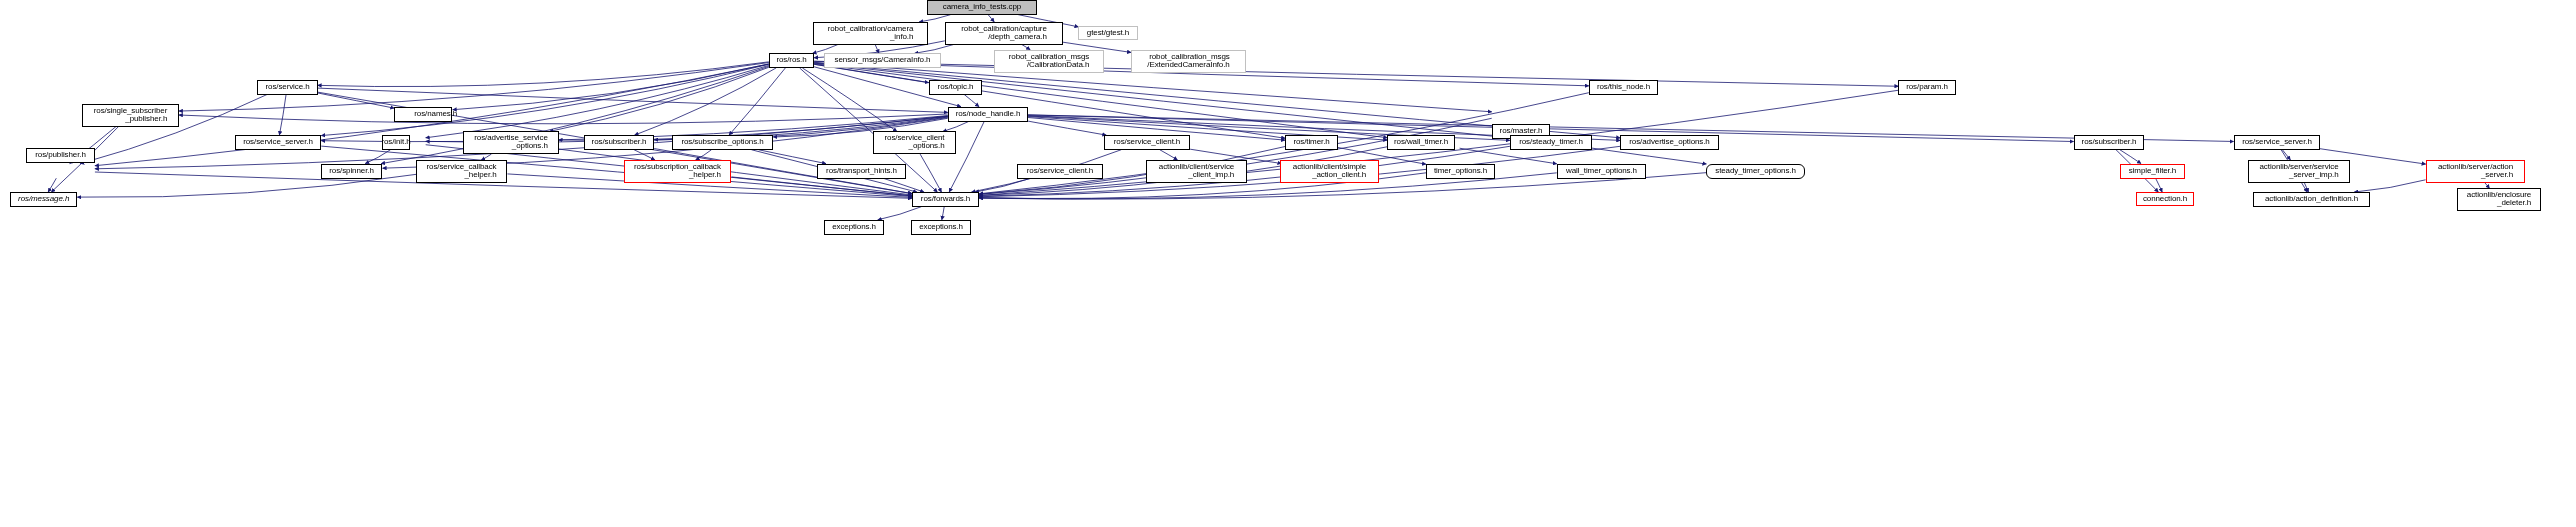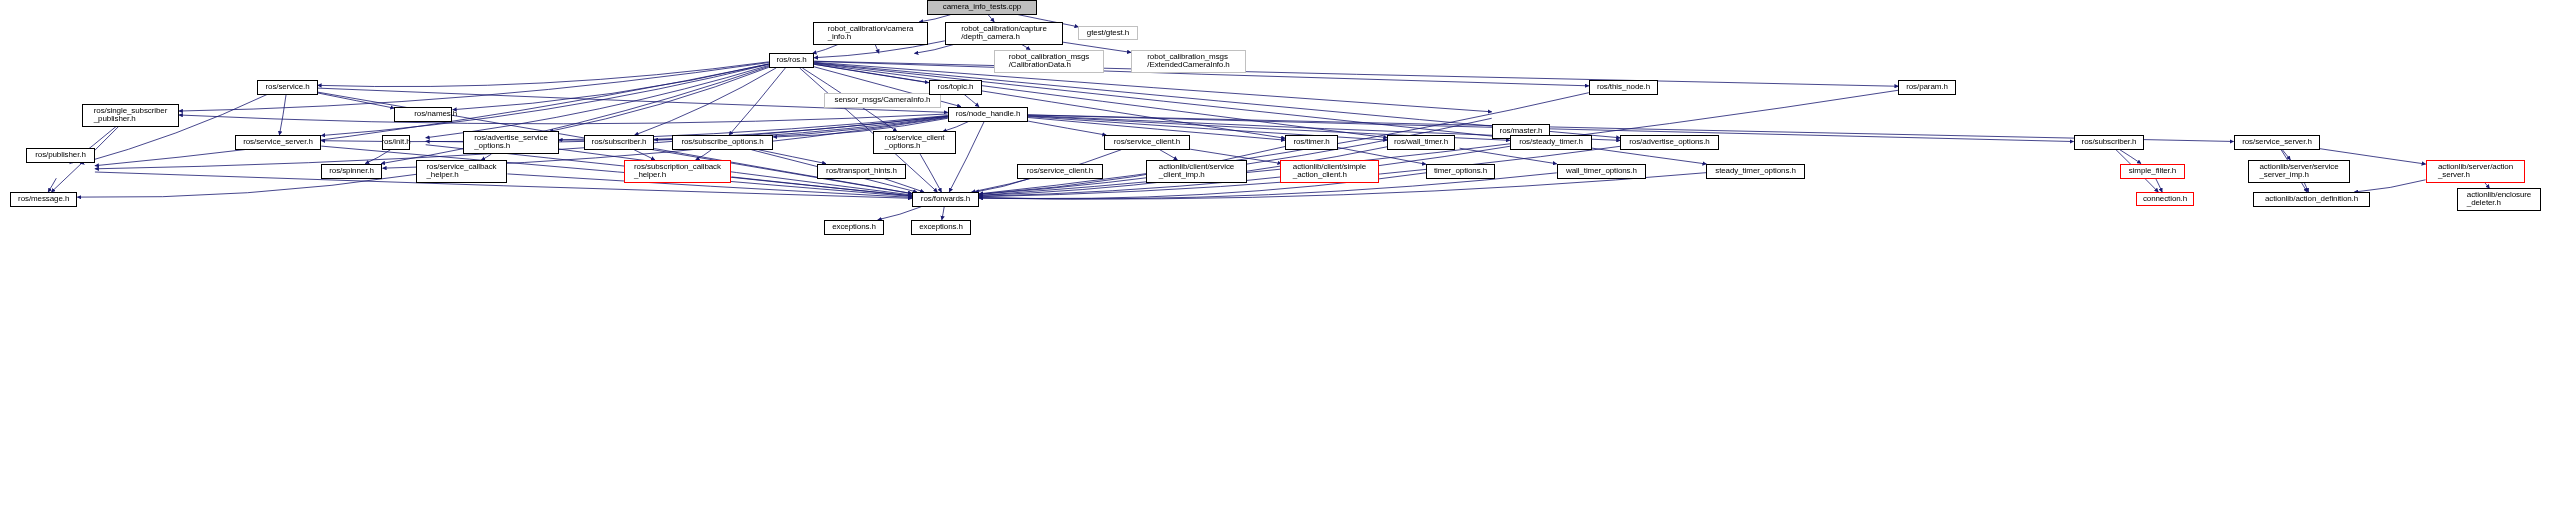--- a/index.html
+++ b/index.html
@@ -30,21 +30,21 @@
     top: 0;
     width: 2576px;
     height: 528px;
   }
   .node {
     position: absolute;
     box-sizing: border-box;
     display: flex;
     align-items: center;
     justify-content: center;
-    text-align: left;
+    text-align: right;
     background: #ffffff;
     border: 0.7px solid #000000;
     color: #000000;
     font-size: 8px;
     line-height: 8.4px;
     letter-spacing: -0.1px;
     white-space: pre;
     padding: 0 1.5px;
   }
   .node.root {
@@ -176,21 +176,21 @@
       </g>
   </svg>
   <div id="node-layer">
       <div class="node root" style="left: 927px; top: 0px; width: 110px; height: 14.6px;"><span class="node-label">camera_info_tests.cpp</span></div>
       <div class="node" style="left: 813px; top: 22px; width: 115px; height: 22.6px;"><span class="node-label">robot_calibration/camera
 _info.h</span></div>
       <div class="node" style="left: 945px; top: 22px; width: 118px; height: 22.6px;"><span class="node-label">robot_calibration/capture
 /depth_camera.h</span></div>
       <div class="node grey" style="left: 1078px; top: 25.6px; width: 60px; height: 14.6px;"><span class="node-label">gtest/gtest.h</span></div>
       <div class="node" style="left: 769px; top: 53px; width: 45px; height: 15px;"><span class="node-label">ros/ros.h</span></div>
-      <div class="node grey" style="left: 824px; top: 53px; width: 117px; height: 14.6px; margin-top: 40px;"><span class="node-label">sensor_msgs/CameraInfo.h</span></div>
+      <div class="node grey" style="left: 824px; top: 53px; width: 117px; height: 14.6px;"><span class="node-label">sensor_msgs/CameraInfo.h</span></div>
       <div class="node grey" style="left: 994px; top: 50px; width: 110px; height: 22.6px;"><span class="node-label">robot_calibration_msgs
 /CalibrationData.h</span></div>
       <div class="node grey" style="left: 1131px; top: 50px; width: 115px; height: 22.6px;"><span class="node-label">robot_calibration_msgs
 /ExtendedCameraInfo.h</span></div>
       <div class="node" style="left: 257px; top: 80px; width: 61px; height: 14.6px;"><span class="node-label">ros/service.h</span></div>
       <div class="node" style="left: 929px; top: 80px; width: 53px; height: 14.6px;"><span class="node-label">ros/topic.h</span></div>
       <div class="node" style="left: 1589px; top: 80px; width: 69px; height: 14.6px;"><span class="node-label">ros/this_node.h</span></div>
       <div class="node" style="left: 1898px; top: 80px; width: 58px; height: 14.6px;"><span class="node-label">ros/param.h</span></div>
       <div class="node" style="left: 82px; top: 104px; width: 97px; height: 22.6px;"><span class="node-label">ros/single_subscriber
 _publisher.h</span></div>
@@ -219,27 +219,27 @@
       <div class="node red" style="left: 624px; top: 160px; width: 107px; height: 22.6px;"><span class="node-label">ros/subscription_callback
 _helper.h</span></div>
       <div class="node" style="left: 817px; top: 164px; width: 89px; height: 14.6px;"><span class="node-label">ros/transport_hints.h</span></div>
       <div class="node" style="left: 1017px; top: 164px; width: 86px; height: 14.6px;"><span class="node-label">ros/service_client.h</span></div>
       <div class="node" style="left: 1146px; top: 160px; width: 101px; height: 22.6px;"><span class="node-label">actionlib/client/service
 _client_imp.h</span></div>
       <div class="node red" style="left: 1280px; top: 160px; width: 99px; height: 22.6px;"><span class="node-label">actionlib/client/simple
 _action_client.h</span></div>
       <div class="node" style="left: 1426px; top: 164px; width: 69px; height: 14.6px;"><span class="node-label">timer_options.h</span></div>
       <div class="node" style="left: 1557px; top: 164px; width: 89px; height: 14.6px;"><span class="node-label">wall_timer_options.h</span></div>
-      <div class="node" style="left: 1706px; top: 164px; width: 99px; height: 14.6px;"><span class="node-label">steady_timer_options.h</span></div>
+      <div class="node" style="left: 1706px; top: 164px; width: 99px; height: 14.6px; border-radius: 6px;"><span class="node-label">steady_timer_options.h</span></div>
       <div class="node red" style="left: 2120px; top: 164px; width: 65px; height: 14.6px;"><span class="node-label">simple_filter.h</span></div>
       <div class="node" style="left: 2248px; top: 160px; width: 102px; height: 22.6px;"><span class="node-label">actionlib/server/service
 _server_imp.h</span></div>
       <div class="node red" style="left: 2426px; top: 160px; width: 99px; height: 22.6px;"><span class="node-label">actionlib/server/action
 _server.h</span></div>
-      <div class="node" style="left: 10.2px; top: 192px; width: 67px; height: 14.6px;"><span class="node-label">ros/message.h</span></div>
+      <div class="node" style="left: 10.2px; top: 192px; width: 67px; height: 14.6px; font-style: italic;"><span class="node-label">ros/message.h</span></div>
       <div class="node" style="left: 912px; top: 192px; width: 67px; height: 14.6px;"><span class="node-label">ros/forwards.h</span></div>
       <div class="node red" style="left: 2136px; top: 192px; width: 58px; height: 14px;"><span class="node-label">connection.h</span></div>
       <div class="node" style="left: 2253px; top: 192px; width: 117px; height: 14.6px;"><span class="node-label">actionlib/action_definition.h</span></div>
       <div class="node" style="left: 2457px; top: 188px; width: 84px; height: 22.6px;"><span class="node-label">actionlib/enclosure
 _deleter.h</span></div>
       <div class="node" style="left: 824px; top: 220px; width: 60px; height: 14.6px;"><span class="node-label">exceptions.h</span></div>
       <div class="node" style="left: 911px; top: 220px; width: 60px; height: 14.6px;"><span class="node-label">exceptions.h</span></div>
     </div>
 </div>
 

